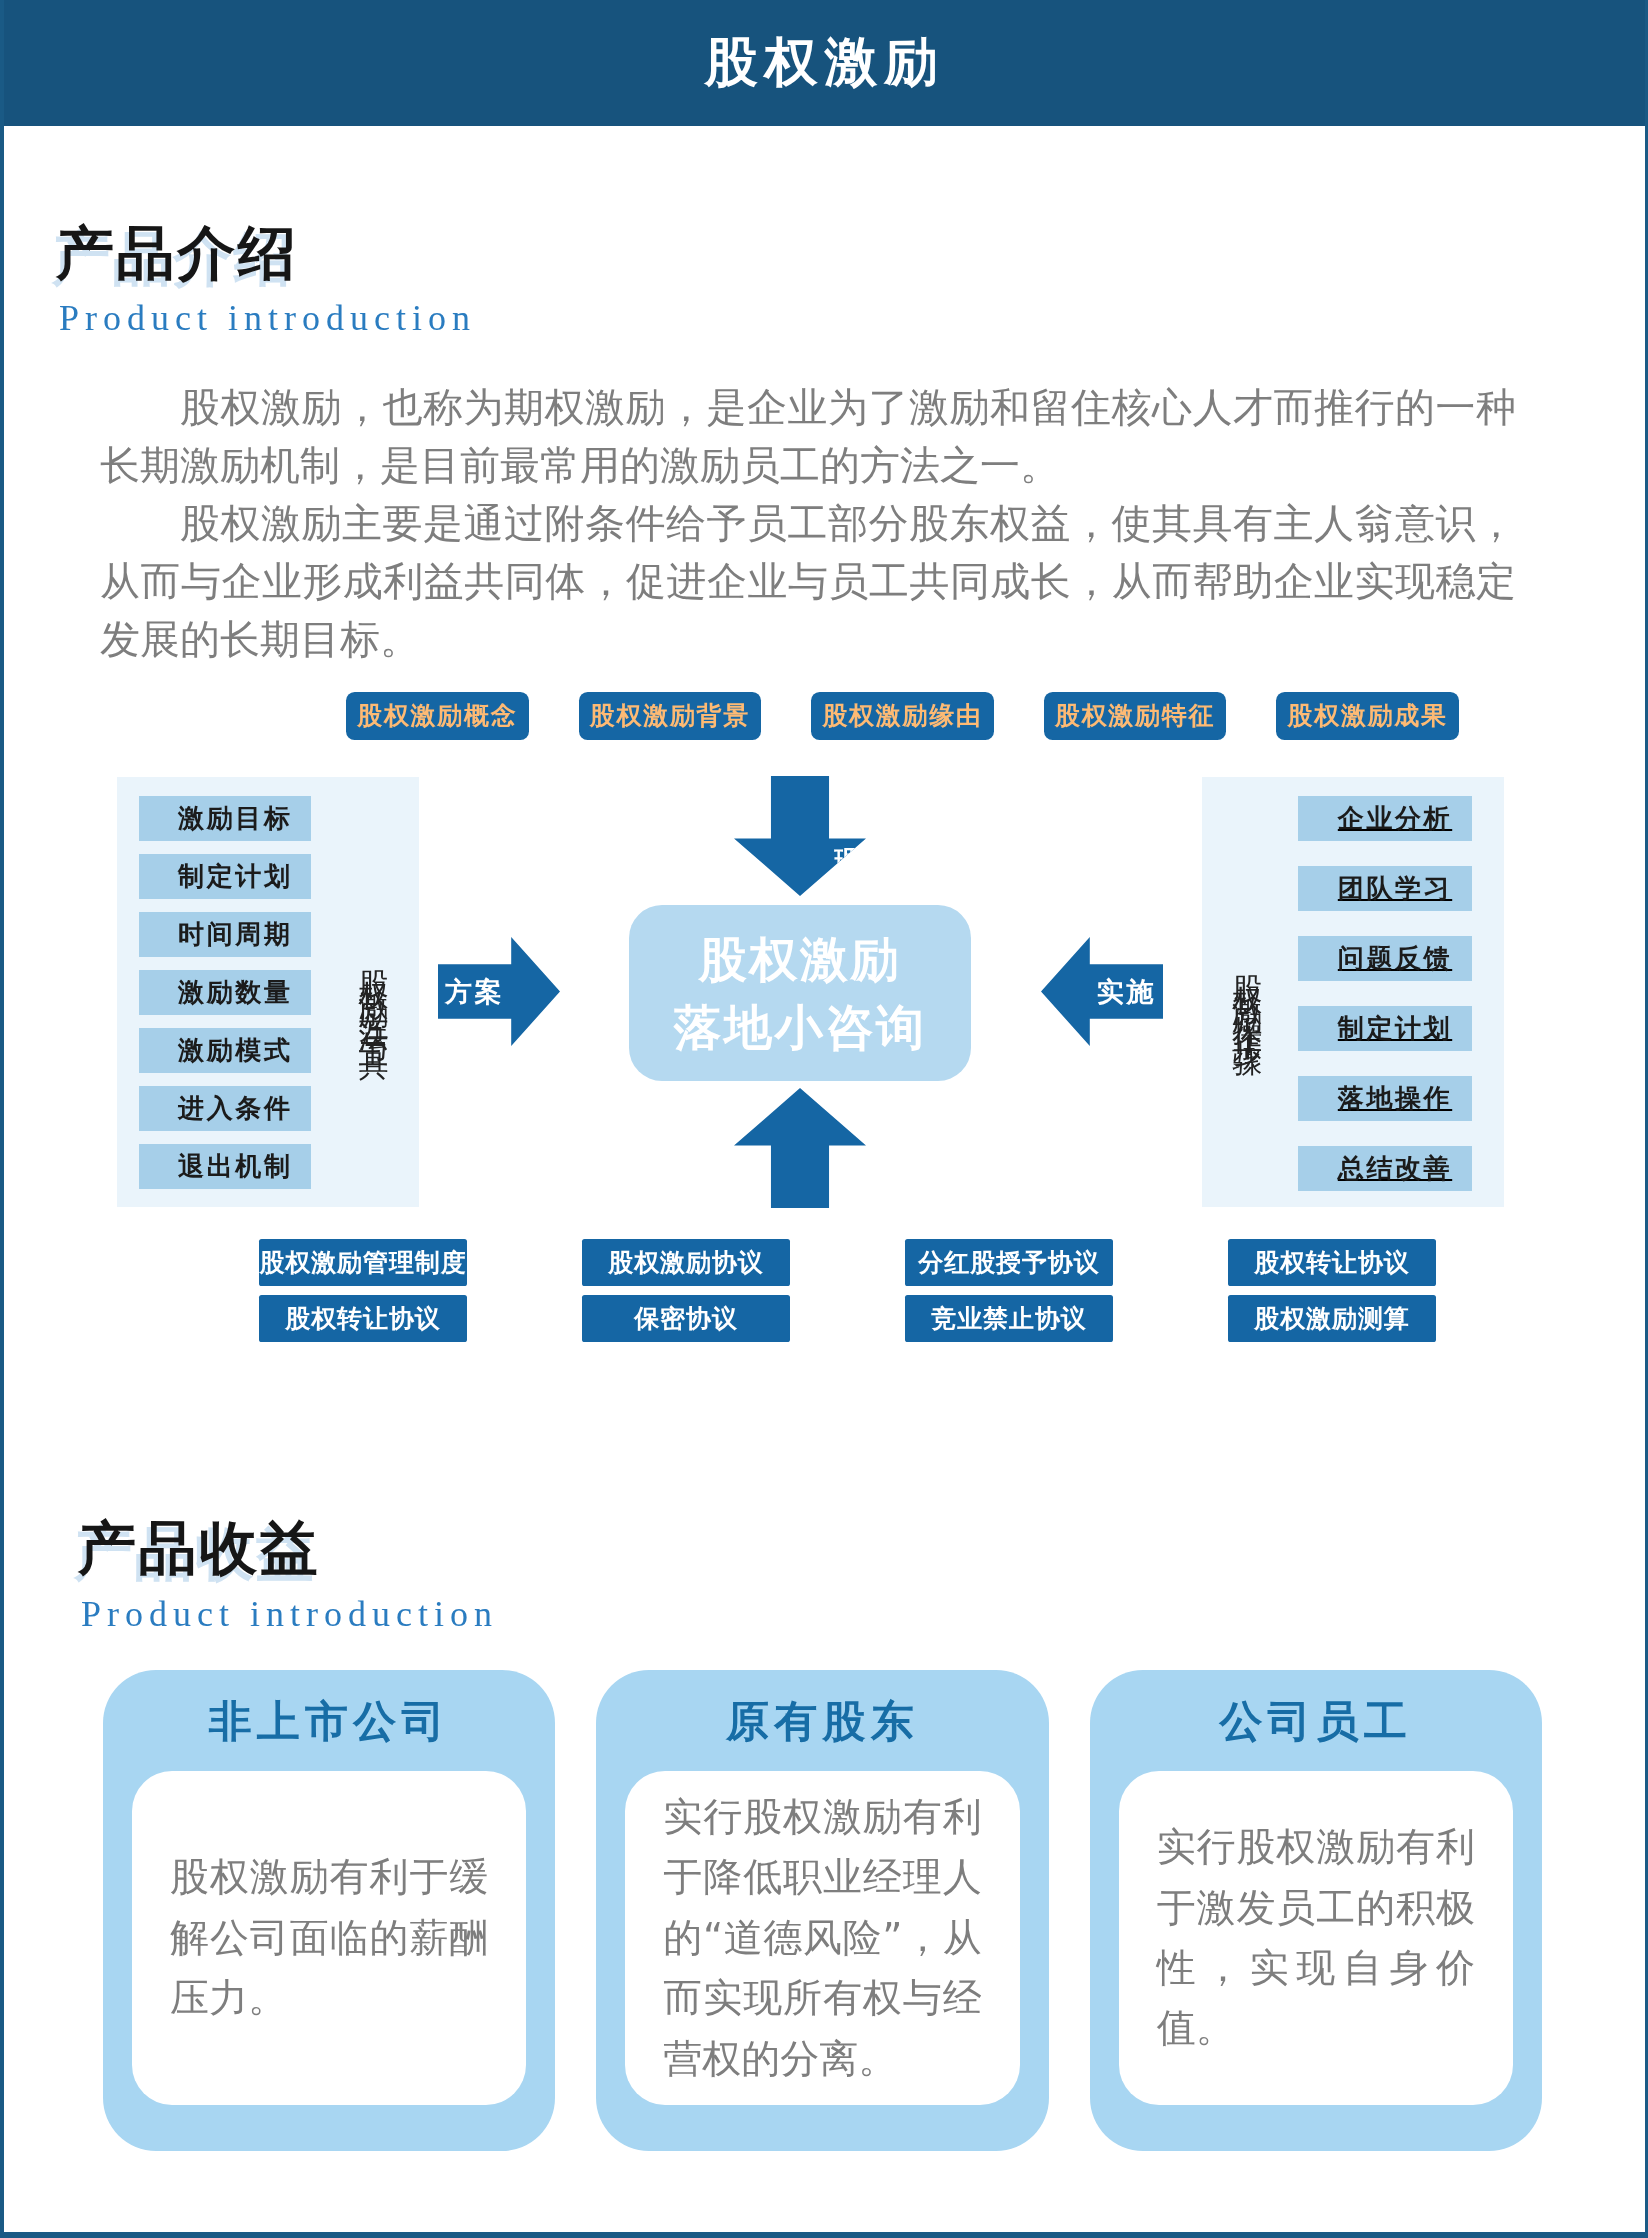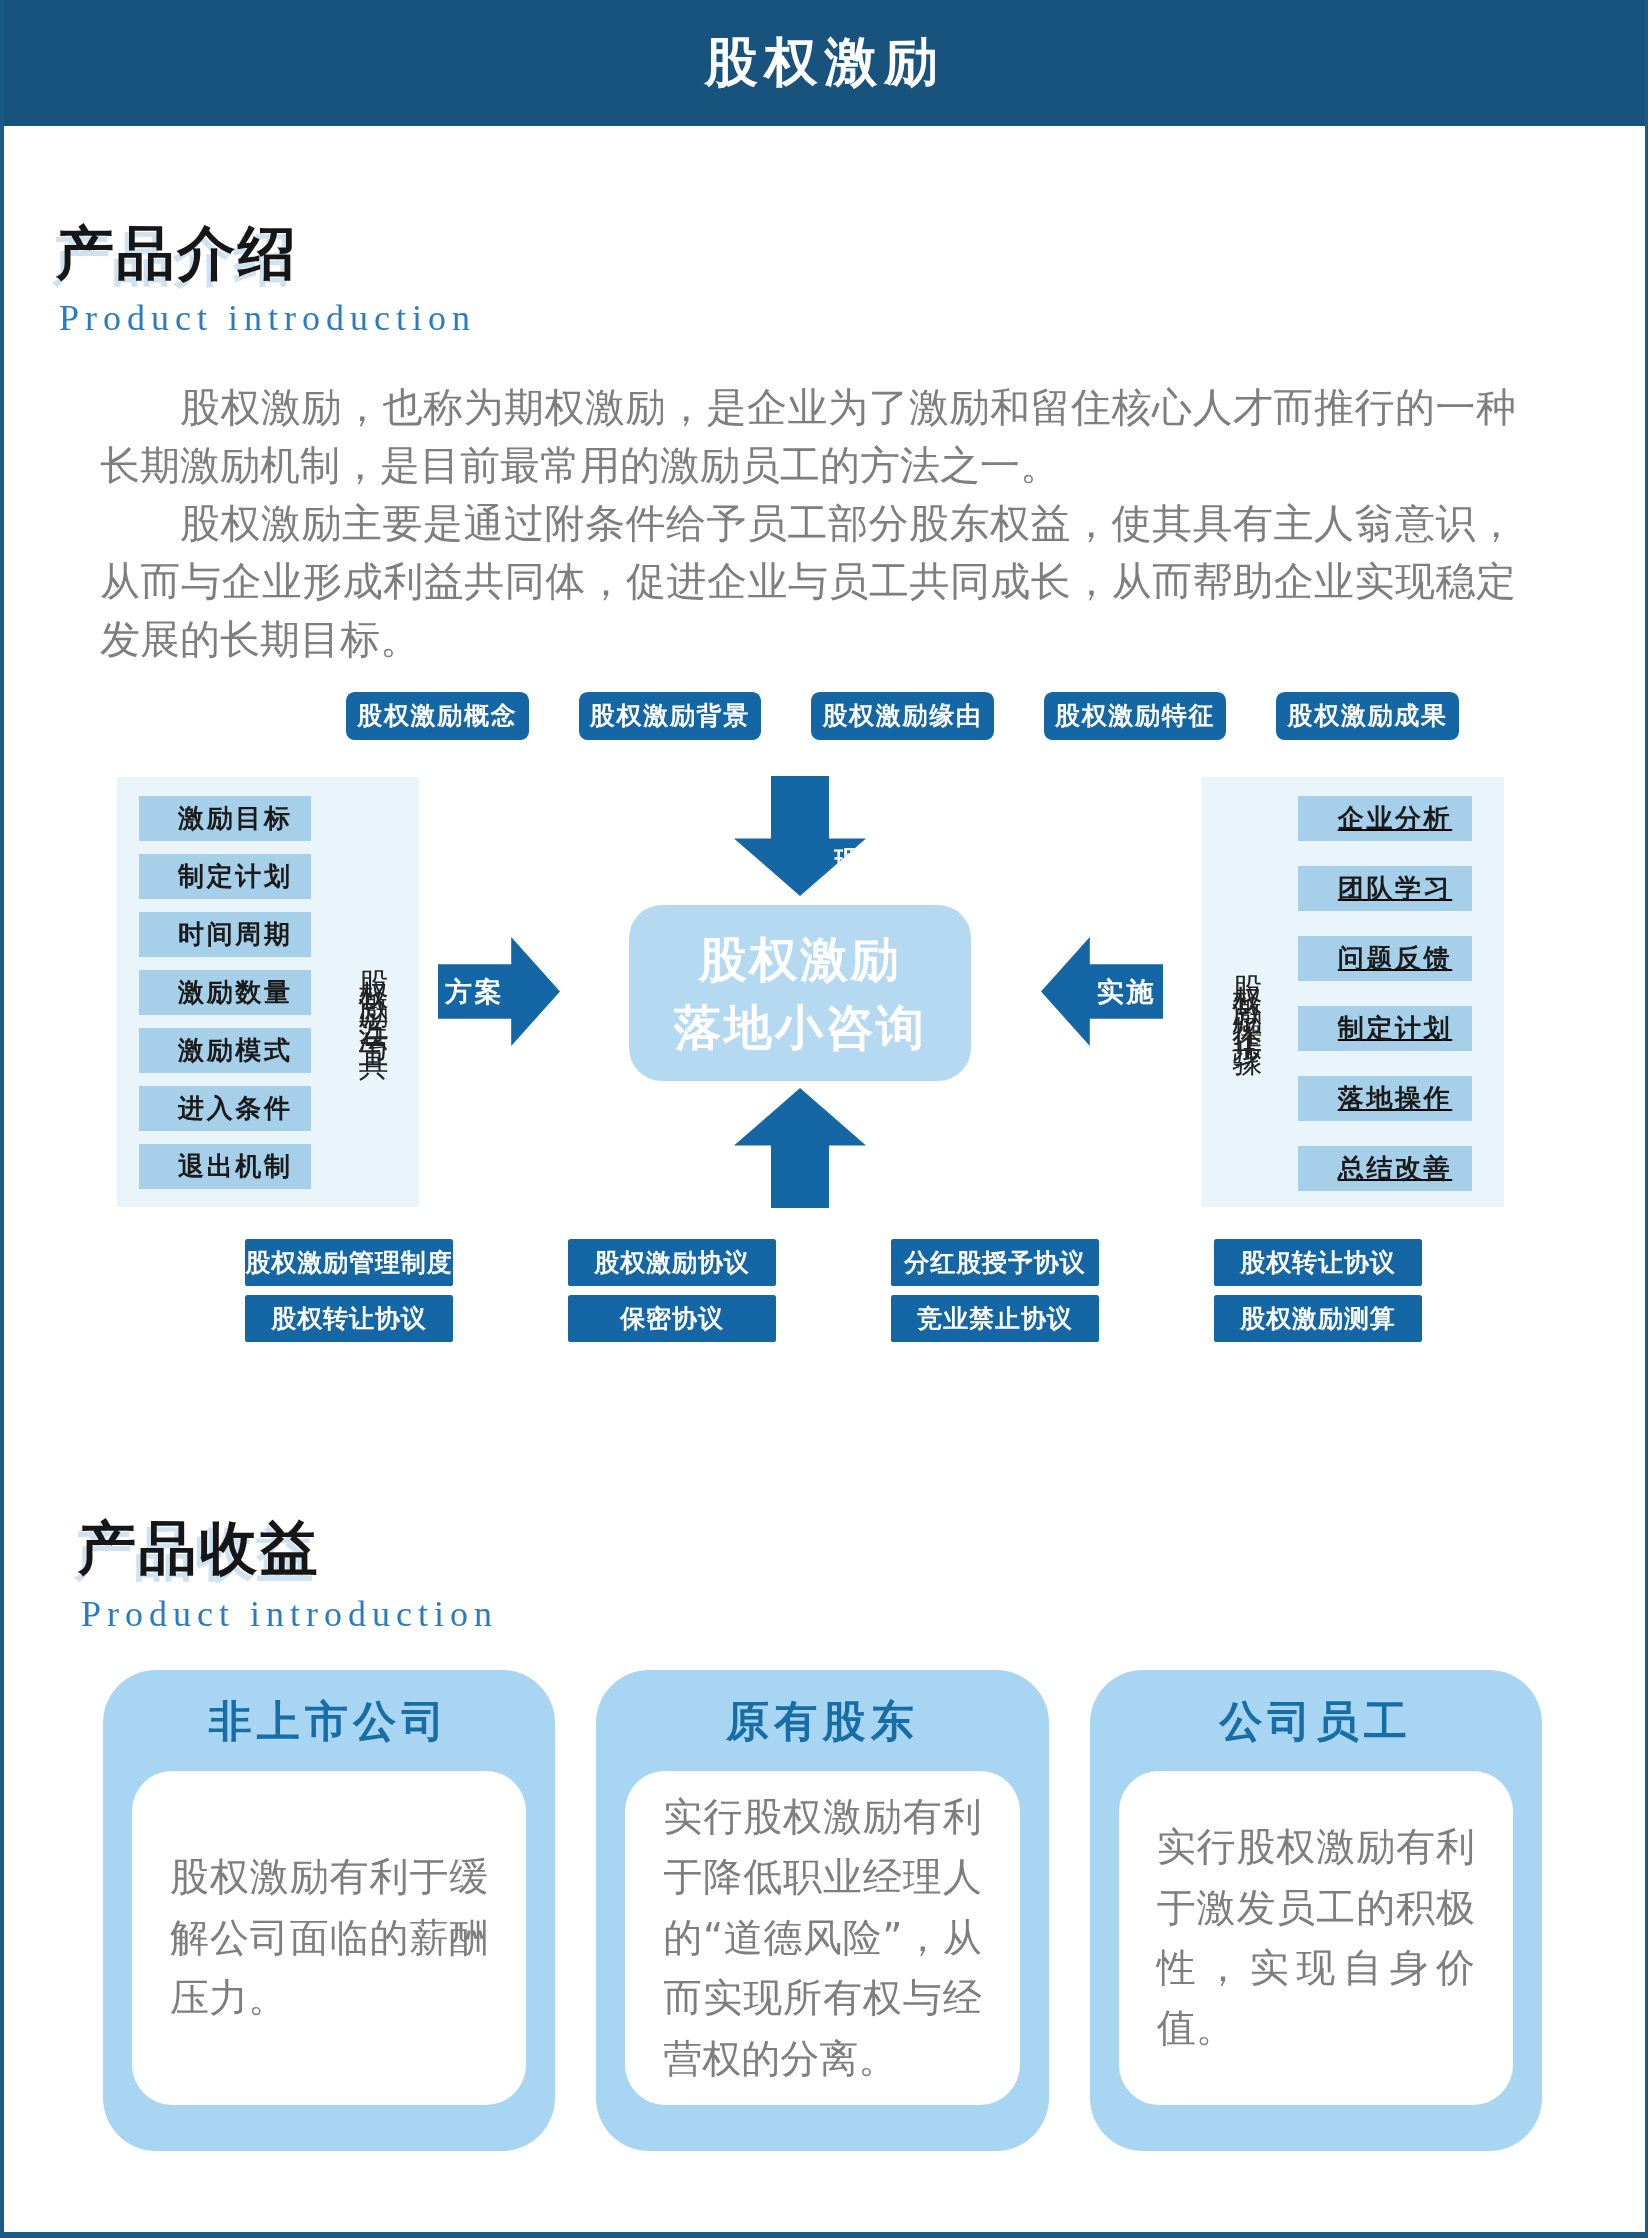--- a/index.html
+++ b/index.html
@@ -18,21 +18,21 @@
                text-shadow:-4.3px 6px 0 #cfe2f2; letter-spacing:2.6px; white-space:nowrap;}
   .sec-sub{position:absolute; font-family:"Liberation Serif","DejaVu Serif",serif;
            font-size:36px; color:#2a7cc0; letter-spacing:6px; white-space:nowrap;}
   
   .intro-text{position:absolute; left:96px; top:378px; width:1416px;
               font-size:40px; line-height:58px; color:#7e7e7e; text-align:justify;}
   .intro-text p{margin:0; text-indent:2em;}
   
   .top-row{position:absolute; left:342px; top:692px; width:1113px;
            display:flex; justify-content:space-between;}
-  .chip{height:48px; line-height:48px; padding:0 11.2px; background:#1566a4; color:#ffffff;
+  .chip{height:48px; line-height:48px; padding:0 11.2px; background:#1566a4; color:#fdba74;
         font-size:25px; font-weight:bold; border-radius:8.6px; letter-spacing:1.7px; white-space:nowrap;}
   
   .panel{position:absolute; top:777px; width:302px; height:430px; background:#eaf4fb;}
   .panel-left{left:113px;}
   .panel-right{left:1198px;}
   .items{position:absolute; top:19px;}
   .panel-left .items{left:22.3px; width:172px;}
   .panel-right .items{left:96px; width:174px;text-decoration:underline;}
   .item{height:45px; background:#a6cfe9; color:#1b1b1b; font-size:26px; font-weight:bold;
         display:flex; align-items:center; justify-content:center; letter-spacing:2.6px; white-space:nowrap;padding-left:20px;}
@@ -61,21 +61,21 @@
   .arrow-label-v{position:absolute; left:0; top:0; width:100%; height:100%; display:flex;
                  justify-content:center; writing-mode:vertical-rl; color:#ffffff; font-size:27px;
                  font-weight:bold; letter-spacing:13.7px;}
   .arrow-down .arrow-label-v{align-items:flex-start; padding-top:6.9px; box-sizing:border-box;}
   .arrow-up .arrow-label-v{align-items:flex-start; padding-top:45px; box-sizing:border-box;}
   .arrow-label-h{position:absolute; top:0; height:100%; width:60%; display:flex; align-items:center;
                  justify-content:center; color:#ffffff; font-size:27px; font-weight:bold; letter-spacing:2.6px;}
   .arrow-right .arrow-label-h{left:0;}
   .arrow-left .arrow-label-h{right:0;}
   
-  .bottom-grid{position:absolute; left:241px; top:1239px; width:1177px; display:grid;
+  .bottom-grid{position:absolute; left:255px; top:1239px; width:1177px; display:grid;
                grid-template-columns:repeat(4,208px); column-gap:115px; row-gap:9.4px;}
   .bbtn{height:47px; background:#1566a4; color:#ffffff; font-size:25px; font-weight:bold;
         display:flex; align-items:center; justify-content:center; letter-spacing:0.9px;
         border-radius:2.6px; white-space:nowrap;}
   
   .cards{position:absolute; left:99px; top:1670px; width:1439px; height:481px;
          display:flex; gap:41px;}
   .card{flex:1; background:#a8d6f2; border-radius:53px; position:relative;}
   .card-title{position:absolute; top:0; left:0; right:0; height:103px; display:flex;
               align-items:center; justify-content:center; font-size:43px; font-weight:bold;

